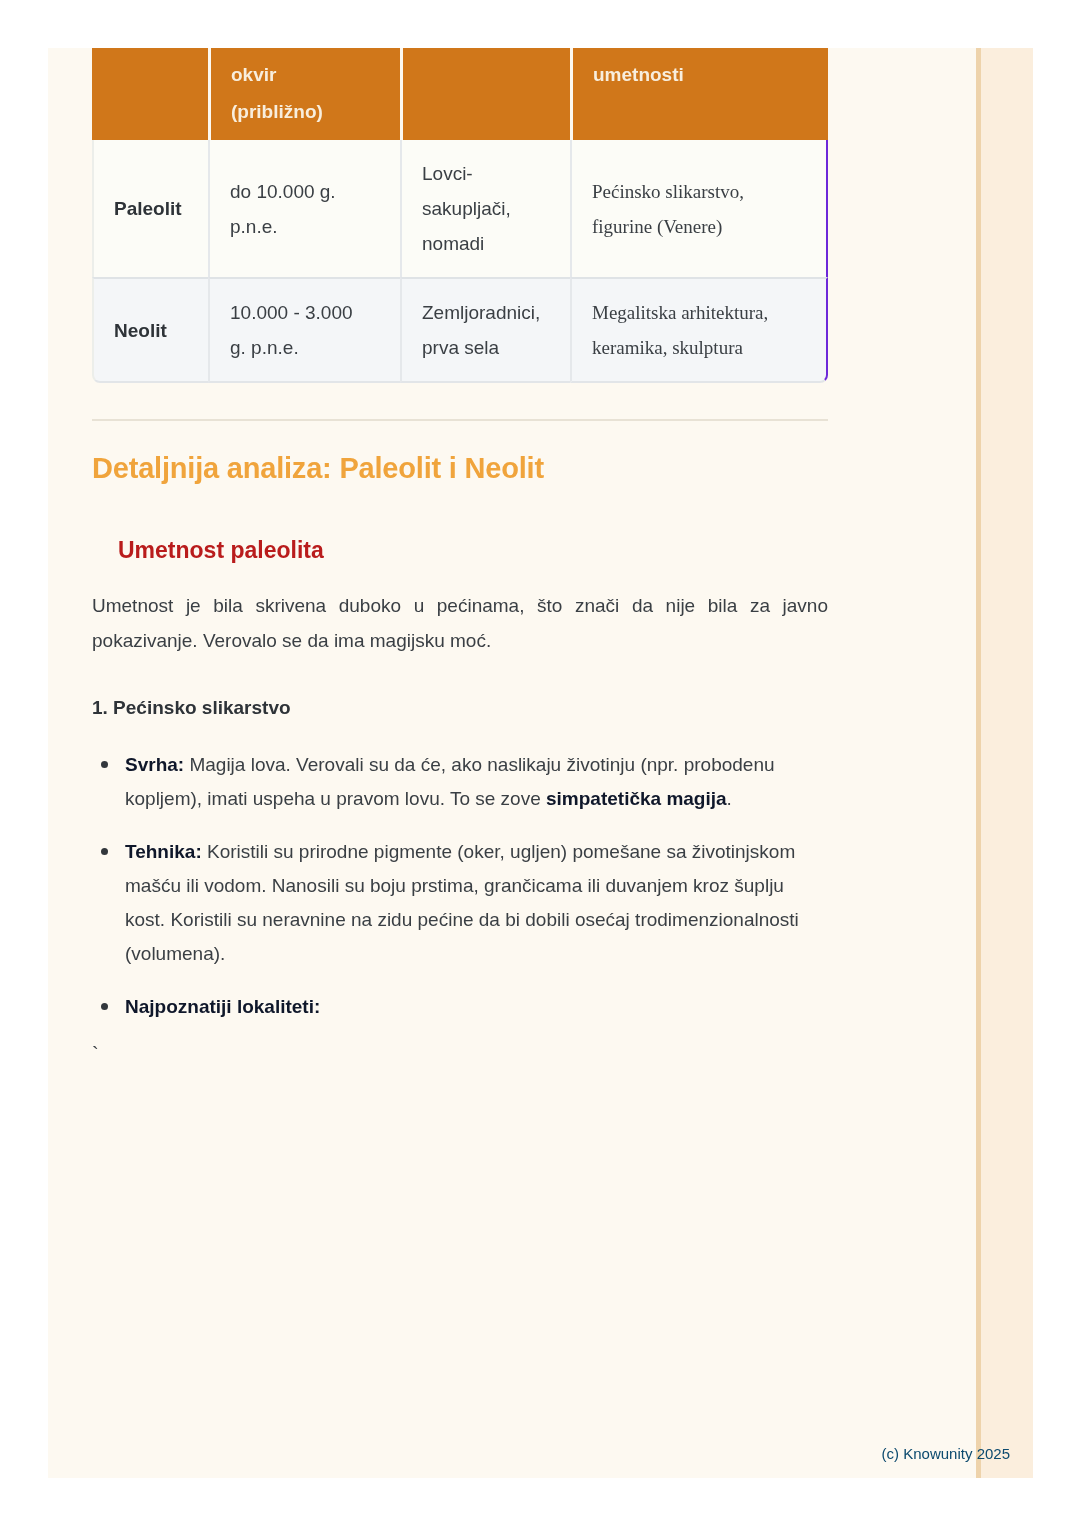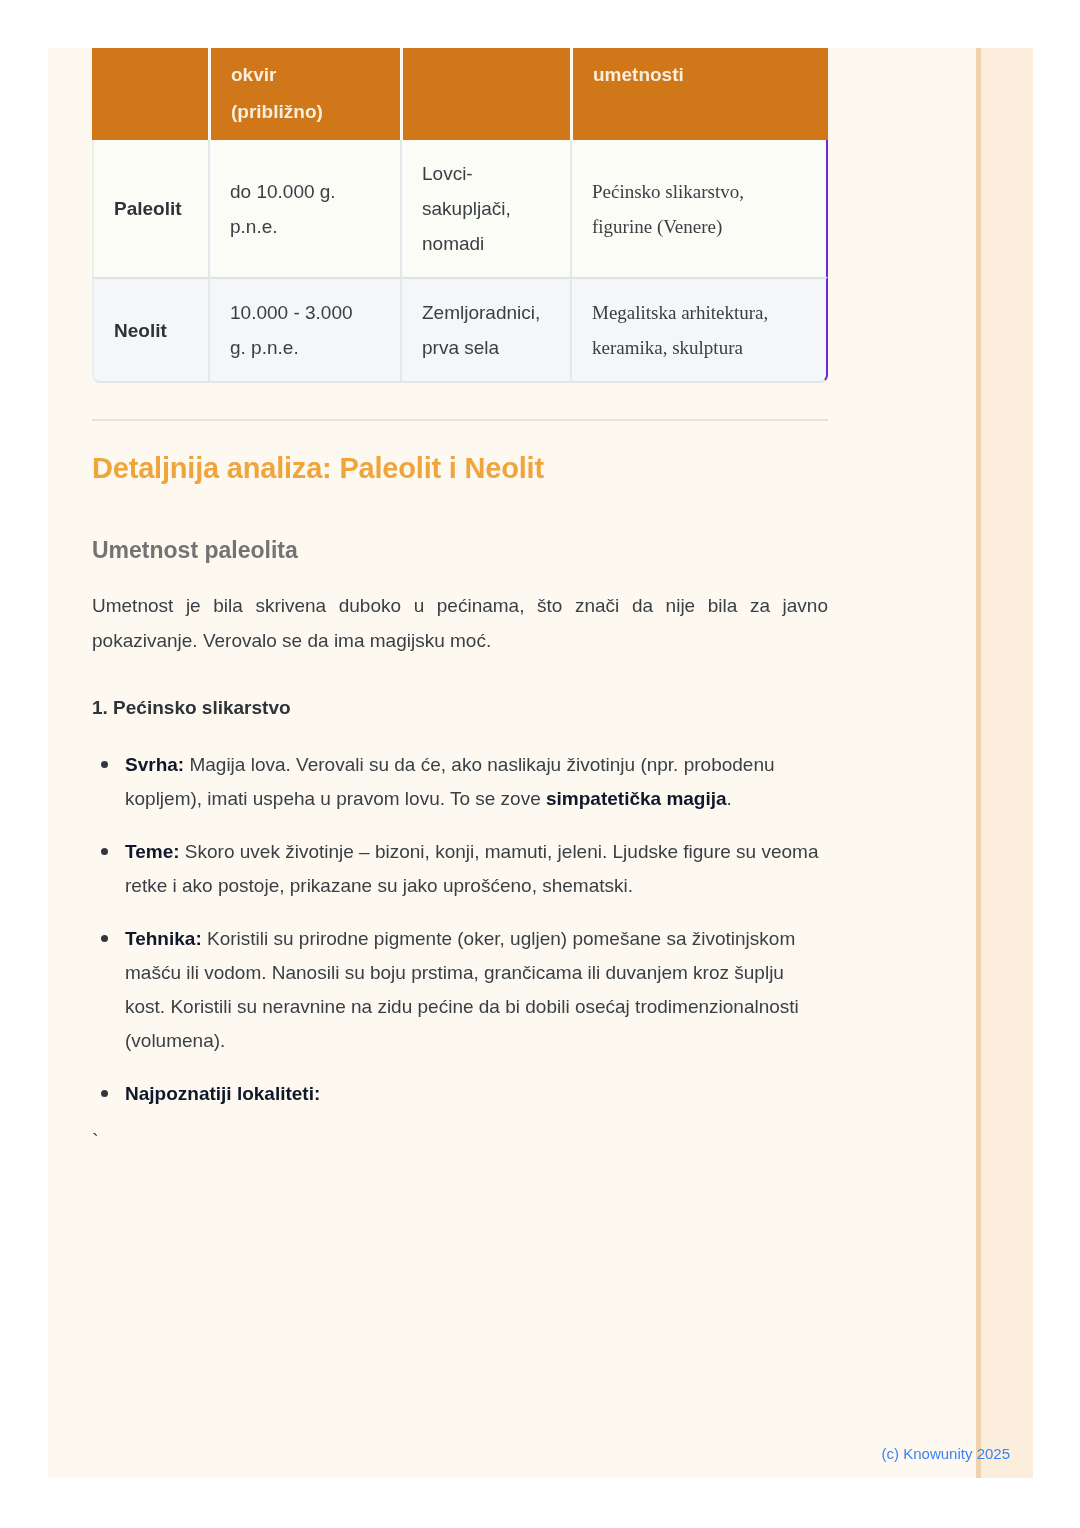--- a/index.html
+++ b/index.html
@@ -76,21 +76,22 @@
   h1.title {
     margin-top: 27px;
     font-size: 29px; line-height: 40px;
     font-weight: 700; letter-spacing: -0.2px;
     color: #f0a43c;
   }
   h2.subtitle {
     margin-top: 47px;
     font-size: 23px; line-height: 30px;
     font-weight: 700;
-    color: #737373;
+    color: #b91c1c;
+    margin-left: 26px;
   }
   p.intro {
     margin-top: 23px;
     font-size: 19px; line-height: 35px;
     text-align: justify;
     color: #3a3f44;
   }
   p.section-title {
     margin-top: 35px;
     font-size: 19px; line-height: 30px;
@@ -130,21 +131,21 @@
   .stray {
     margin-top: 16px;
     font-size: 20px; color: #3a3f44;
   }
 
   
   .footer {
     position: absolute;
     right: 23px; bottom: 16px;
     font-size: 15px;
-    color: #3b82f6;
+    color: #0c4a6e;
     z-index: 2;
   }
 </style>
 </head>
 <body>
 
 <div class="canvas">
   <div class="page">
     <div class="edge-stripe"></div>
 
@@ -194,21 +195,20 @@
       <h1 class="title">Detaljnija analiza: Paleolit i Neolit</h1>
 
       <h2 class="subtitle">Umetnost paleolita</h2>
 
       <p class="intro">Umetnost je bila skrivena duboko u pećinama, što znači da nije bila za javno pokazivanje. Verovalo se da ima magijsku moć.</p>
 
       <p class="section-title">1. Pećinsko slikarstvo</p>
 
       <ul class="bullets">
         <li><span class="b">Svrha:</span><span> Magija lova. Verovali su da će, ako naslikaju životinju (npr. probodenu kopljem), imati uspeha u pravom lovu. To se zove </span><span class="b">simpatetička magija</span><span>.</span></li>
-        <li><span class="b">Teme:</span><span> Skoro uvek životinje – bizoni, konji, mamuti, jeleni. Ljudske figure su veoma retke i ako postoje, prikazane su jako uprošćeno, shematski.</span></li>
         <li><span class="b">Tehnika:</span><span> Koristili su prirodne pigmente (oker, ugljen) pomešane sa životinjskom mašću ili vodom. Nanosili su boju prstima, grančicama ili duvanjem kroz šuplju kost. Koristili su neravnine na zidu pećine da bi dobili osećaj trodimenzionalnosti (volumena).</span></li>
         <li>
           <span><span class="b">Najpoznatiji lokaliteti:</span></span>
         </li>
       </ul>
 
       <div class="stray">`</div>
 
     </div>
 

